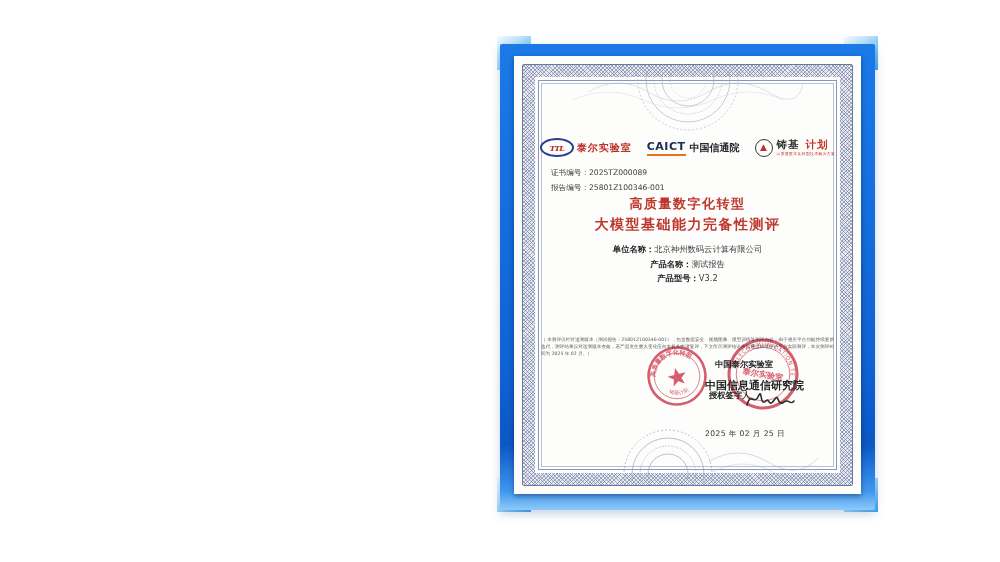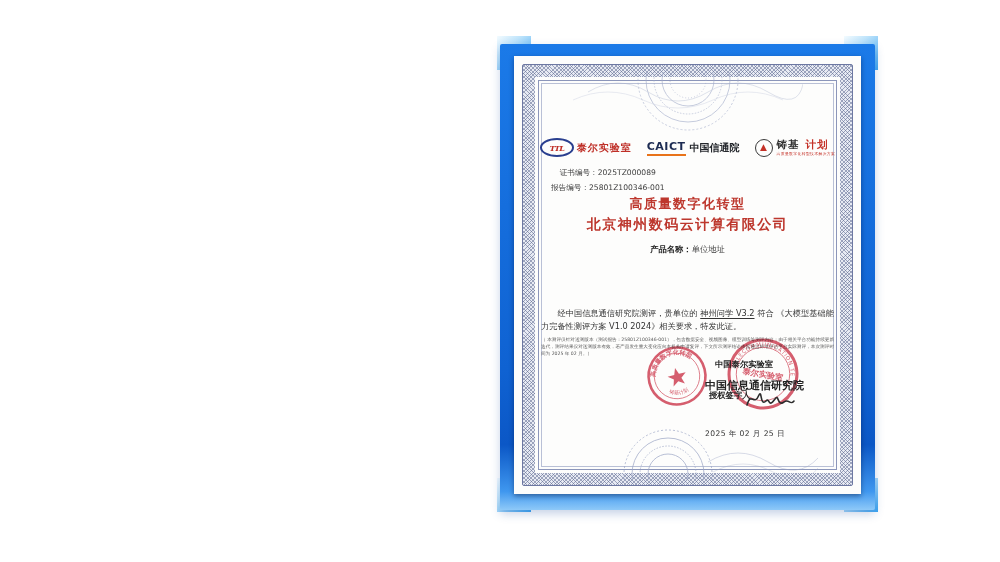--- a/index.html
+++ b/index.html
@@ -50,21 +50,21 @@
     border-bottom:2px solid #e8731a;padding-bottom:1px;}
   .caict-name{font-size:10px;font-weight:bold;color:#23262b;}
   .zhuji{display:flex;align-items:center;gap:4px;}
   .zhuji-circle{width:16px;height:16px;border:1.6px solid #3a3a3a;border-radius:50%;
     display:flex;align-items:center;justify-content:center;}
   .zhuji-tri{font-size:9px;color:#c43127;line-height:1;}
   .zhuji-text{display:flex;flex-direction:column;line-height:1.1;}
   .zhuji-title{font-size:10.5px;font-weight:bold;letter-spacing:1px;}
   .zhuji-dark{color:#2f2f2f;} .zhuji-red{color:#c43127;margin-left:6px;}
   .zhuji-tagline{font-size:3.8px;color:#c43127;letter-spacing:.4px;margin-top:1.5px;}
-  .meta{position:absolute;left:37px;top:109px;font-size:7.6px;line-height:15px;color:#3c3c3c;text-align:center;}
+  .meta{position:absolute;left:37px;top:109px;font-size:7.6px;line-height:15px;color:#3c3c3c;}
   .title1{position:absolute;left:0;right:0;top:139px;text-align:center;
     color:#bd372d;font-size:13px;font-weight:bold;letter-spacing:1.5px;}
   .title2{position:absolute;left:0;right:0;top:160px;text-align:center;
     color:#bd372d;font-size:14px;font-weight:bold;letter-spacing:1.5px;}
   .info{position:absolute;left:0;right:0;top:186px;text-align:center;
     font-size:8.3px;line-height:14.6px;color:#3c3c3c;}
   .info b{color:#222;}
   .body-par{position:absolute;left:27px;right:27px;top:251px;font-size:8.2px;
     line-height:13px;text-align:justify;text-indent:2em;color:#333;}
   .body-par .ul{text-decoration:underline;text-underline-offset:1.5px;}
@@ -142,29 +142,28 @@
           </span>
         </div>
       </div>
 
       <div class="meta">
         <div><span>证书编号：</span><span>2025TZ000089</span></div>
         <div><span>报告编号：</span><span>25801Z100346-001</span></div>
       </div>
 
       <div class="title1">高质量数字化转型</div>
-      <div class="title2">北京神州数码云计算有限公司</div>
+      <div class="title2">大模型基础能力完备性测评</div>
 
       <div class="info">
-        <div><b>产品名称：</b><span>单位地址</span></div>
+        <div><b>单位名称：</b><span>北京神州数码云计算有限公司</span></div>
+        <div><b>产品名称：</b><span>测试报告</span></div>
+        <div><b>产品型号：</b><span>V3.2</span></div>
       </div>
 
-      <div class="body-par">
-        <span>经中国信息通信研究院测评，贵单位的 </span><span class="ul">神州问学 V3.2</span><span> 符合 </span><span>《大模型基础能力完备性测评方案 V1.0 2024》</span><span>相关要求，特发此证。</span>
-      </div>
 
       <div class="footnote">（ 本测评仅针对送测版本（测试报告：25801Z100346-001），包含数据安全、视频图像、模型训练等测评内容；由于相关平台功能持续更新迭代，测评结果仅对送测版本有效，若产品发生重大变化应向本机构申请复评，下文所示测评结论依据通过标准评估平台实际测评，本次测评时间为 2025 年 02 月。）</div>
 
       <svg class="stamp left" viewBox="0 0 120 120">
         <defs>
           <path id="ls-top" d="M 18 60 A 42 42 0 0 1 102 60"></path>
           <path id="ls-bot" d="M 24 60 A 36 36 0 0 0 96 60"></path>
         </defs>
         <circle cx="60" cy="60" r="55" fill="none" stroke="#d0485a" stroke-width="5"></circle>
         <circle cx="60" cy="60" r="44" fill="none" stroke="#d0485a" stroke-width="1.4"></circle>

